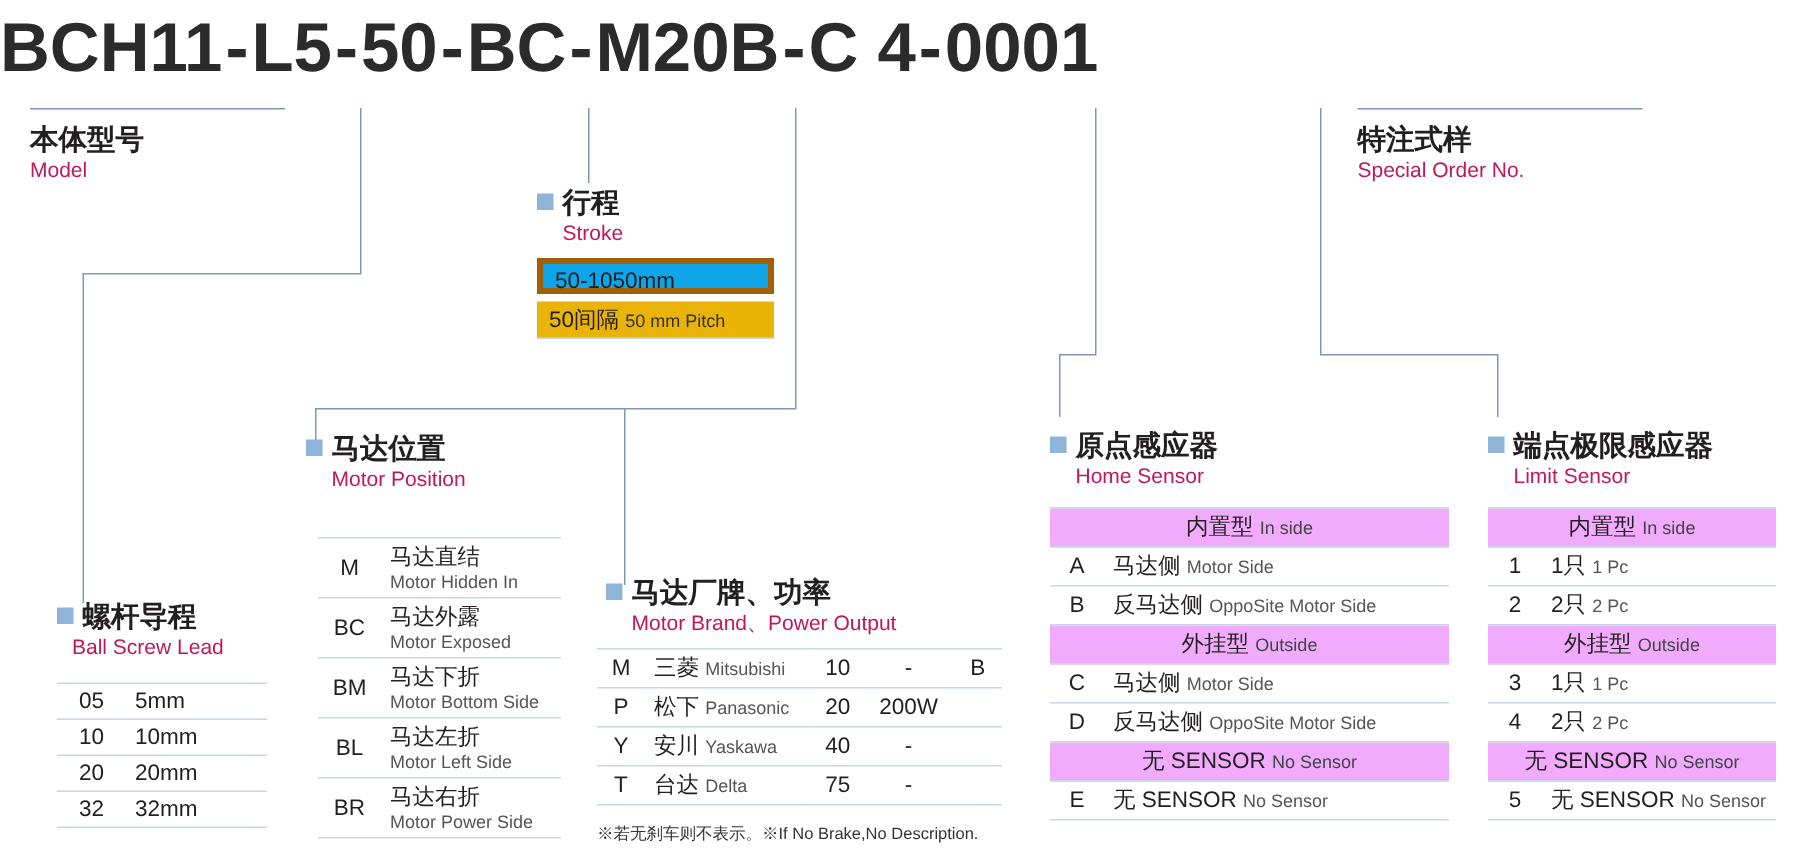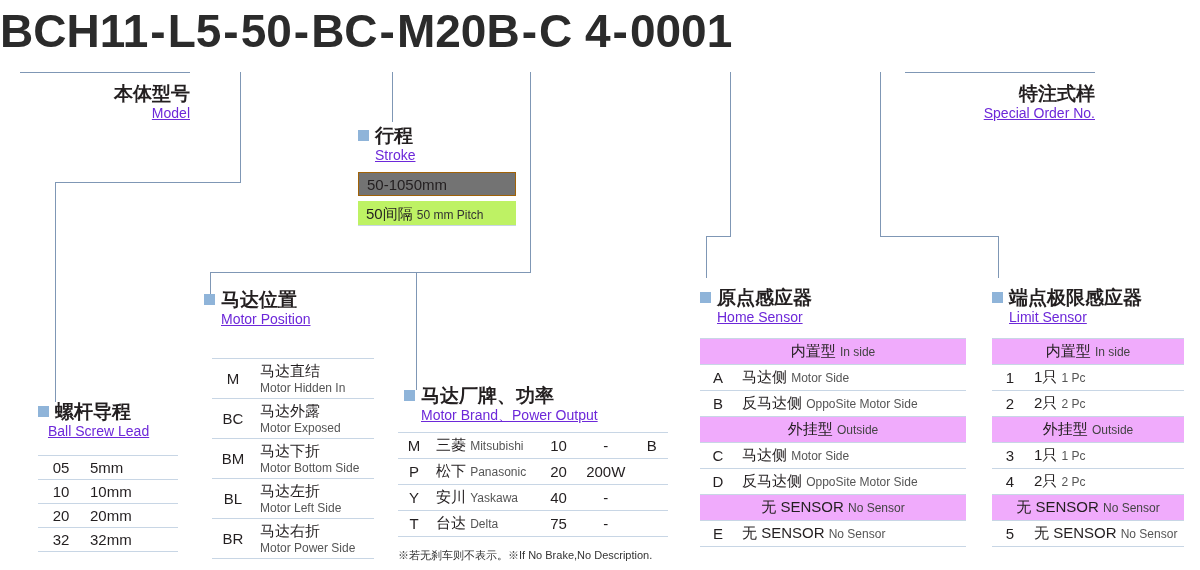--- a/index.html
+++ b/index.html
@@ -19,23 +19,23 @@
   }
   #code .seg{display:inline-block;}
   #code .dash{padding:0 2px;}
   
   .label{position:absolute;}
   .label .cn{
     font-size:19px;font-weight:bold;color:#231f20;white-space:nowrap;
     line-height:23px;
   }
   .label .en{
-    font-size:14px;color:#6d28d9;white-space:nowrap;line-height:17px;text-decoration:underline;
-  }
-  .label.center .cn,.label.center .en{text-align:right;}
+    font-size:14px;color:#be185d;white-space:nowrap;line-height:17px;
+  }
+  .label.center .cn,.label.center .en{text-align:left;}
   .sq{
     display:inline-block;width:11px;height:11px;background:#8fb4d9;
     margin-right:6px;vertical-align:1px;
   }
   
   .ln{position:absolute;background:#7f97b5;}
   .lnv{width:1px;}
   .lnh{height:1px;}
   
   table{border-collapse:collapse;}
@@ -51,26 +51,26 @@
   .hdr td{
     background:#f0abfc;border-bottom:1px solid #c8d6e5;border-top:1px solid #c8d6e5;
     text-align:center;font-size:15px;
   }
   .hdr .en-txt{font-size:12px;color:#444;}
   .note{position:absolute;font-size:11px;color:#333;white-space:nowrap;}
 
   
   .box1{
     position:absolute;left:358px;top:172px;width:158px;height:24px;
-    background:#737373;border:1px solid #a16207;
+    background:#0ea5e9;border:4px solid #a16207;
     font-size:15px;line-height:24px;padding-left:8px;box-sizing:border-box;
   }
   .box2{
     position:absolute;left:358px;top:200px;width:158px;height:26px;
-    background:#bef264;border-bottom:1px solid #c8d6e5;border-top:1px solid #fff;
+    background:#eab308;border-bottom:1px solid #c8d6e5;border-top:1px solid #fff;
     font-size:15px;line-height:26px;padding-left:8px;box-sizing:border-box;
   }
   .box2 .sm{font-size:12px;color:#333;}
 </style>
 </head>
 <body>
 
 <div id="code">
   <span class="seg">BCH11</span>
   <span class="dash">-</span>

